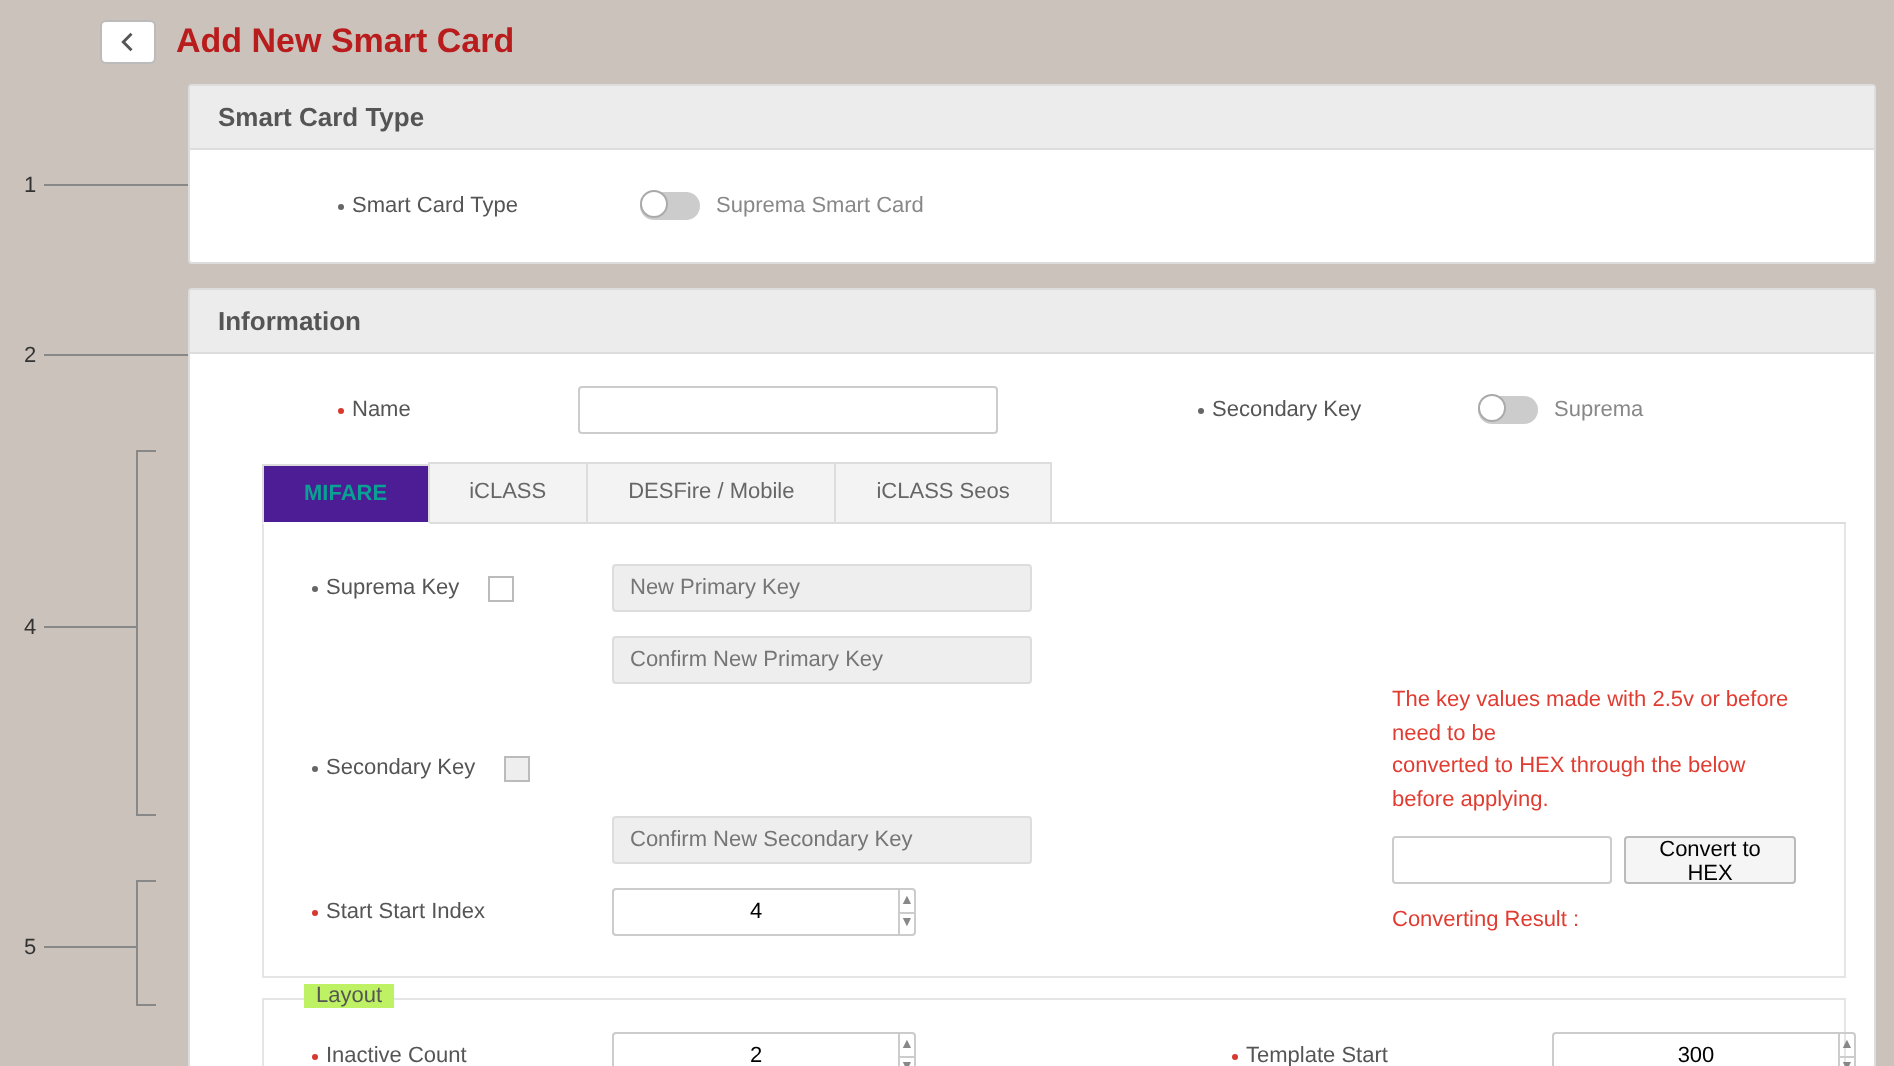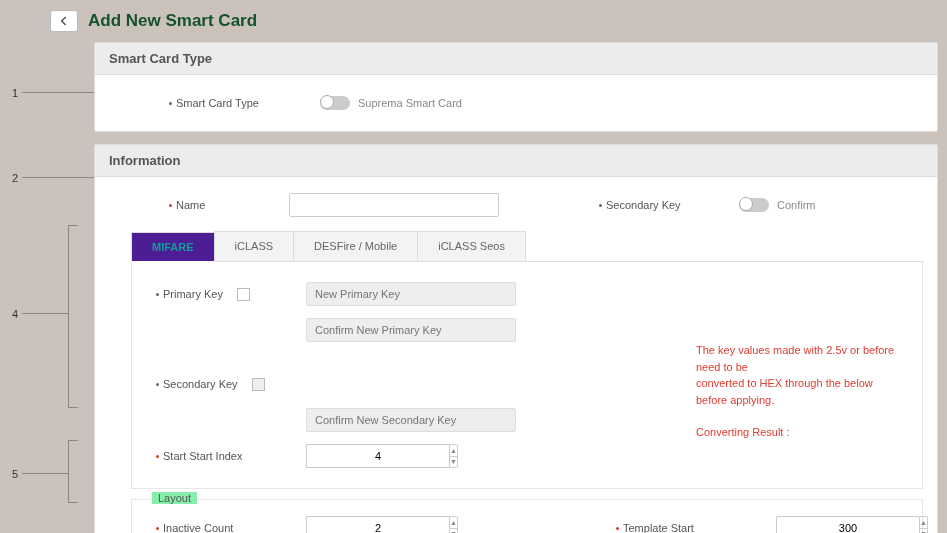--- a/index.html
+++ b/index.html
@@ -2,21 +2,21 @@
 <html><head>
   <meta charset="utf-8">
   <style>
     * { box-sizing: border-box; margin:0; padding:0; font-family: Arial, Helvetica, sans-serif; }
     body { background:#cbc3bb; font-size:12px; color:#444; }
     .canvas { width:947px; height:533px; background:#cbc3bb; position:relative; }
     .content { position:absolute; left:50px; top:6px; width:888px; }
     .title-row { display:flex; align-items:center; gap:10px; padding:4px 0 10px 0; }
     .back-btn { width:28px; height:22px; background:#fff; border:1px solid #bbb; border-radius:3px; display:flex; align-items:center; justify-content:center; cursor:pointer; }
     .back-btn svg { width:14px; height:14px; }
-    .page-title { font-size:17px; font-weight:bold; color:#14532d; }
+    .page-title { font-size:17px; font-weight:bold; color:#b91c1c; }
     .panel { background:#fff; border:1px solid #ddd; border-radius:2px; margin-bottom:12px;margin-left:44px; }
     .panel-header { background:#ececec; border-bottom:1px solid #ddd; padding:8px 14px; font-size:13px; font-weight:bold; color:#555; }
     .panel-body { padding:14px 14px 14px 14px; }
     .row { display:flex; align-items:center; min-height:28px; }
     .label { display:flex; align-items:center; gap:4px; min-width:150px; color:#555; font-size:11px; }
     .bullet { width:3px; height:3px; background:#666; border-radius:50%; display:inline-block; }
     .bullet.red { background:#d63a2f; width:3px; height:3px; }
     .toggle { width:30px; height:14px; background:#ccc; border-radius:8px; position:relative; cursor:pointer; }
     .toggle .knob { width:14px; height:14px; background:#fff; border:1px solid #aaa; border-radius:50%; position:absolute; left:0; top:-1px; }
     .toggle-text { font-size:11px; color:#888; margin-left:8px; }
@@ -31,21 +31,21 @@
     .checkbox.disabled{ background:#eee; }
     .num-wrap { display:flex; width:110px; height:24px; }
     .num-input { flex:1; border:1px solid #ccc; border-right:none; border-radius:2px 0 0 2px; text-align:center; font-size:11px; }
     .spinner { width:18px; border:1px solid #ccc; border-radius:0 2px 2px 0; display:flex; flex-direction:column; }
     .sp-btn { flex:1; display:flex; align-items:center; justify-content:center; border-bottom:1px solid #ccc; cursor:pointer; color:#888; font-size:7px; }
     .sp-btn:last-child{border-bottom:none;}
     .warn { color:#e03c31; font-size:11px; line-height:1.5; }
     .hex-input { width:110px; height:24px; border:1px solid #ccc; border-radius:2px; margin-right:6px; }
     .hex-btn { height:24px; padding:0 10px; border:1px solid #bbb; background:#f5f5f5; border-radius:2px; font-size:11px; cursor:pointer; }
     .layout-box { border:1px solid #e5e5e5; margin-top:10px; padding:14px 24px 18px 24px; position:relative; }
-    .layout-title { position:absolute; top:-8px; left:20px; background:#86efac; padding:0 6px; font-size:11px; color:#555; }
+    .layout-title { position:absolute; top:-8px; left:20px; background:#bef264; padding:0 6px; font-size:11px; color:#555; }
     .two-col { display:flex;justify-content:center; }
     .colA { width:430px; }
     .colB { flex:1; }
     
     .callout-num { position:absolute; font-size:11px; color:#333; left:12px; }
     .callout-line { position:absolute; height:1px; background:#888; }
     .callout-vline { position:absolute; width:1px; background:#888; }
     .callout-hshort { position:absolute; height:1px; background:#888; }
     .callout-rline { position:absolute; height:1px; background:#888; }
   </style>
@@ -120,39 +120,39 @@
           </div>
           <div class="colB">
             <div class="row">
               <div class="label" style="min-width:140px;">
                 <span class="bullet"></span>
                 <span>Secondary Key</span>
               </div>
               <div class="toggle">
                   <div class="knob"></div>
                 </div>
-              <span class="toggle-text">Confirm</span>
+              <span class="toggle-text">Suprema</span>
             </div>
           </div>
         </div>
 
         <div class="tabs" style="margin-left:22px; margin-top:12px;">
           <div class="tab active">MIFARE</div>
           <div class="tab">iCLASS</div>
           <div class="tab">DESFire / Mobile</div>
           <div class="tab">iCLASS Seos</div>
         </div>
         <div class="inner-box" style="margin-left:22px;">
           <div class="two-col">
             <div class="colA" style="width:540px;">
 
               <div class="row">
                 <div class="label" style="min-width:150px;">
                   <span class="bullet"></span>
-                  <span>Primary Key</span>
+                  <span>Suprema Key</span>
                   &nbsp;&nbsp;<span class="checkbox"></span>
                 </div>
                 <input class="field-input" type="text" readonly="" placeholder="New Primary Key" style="">
               </div>
               <div class="spacer"></div>
               <div class="row">
                 <div class="label" style="min-width:150px;"></div>
                 <input class="field-input" type="text" readonly="" placeholder="Confirm New Primary Key" style="">
               </div>
               <div style="height:26px;"></div>
@@ -185,20 +185,24 @@
                 </div>
               </div>
             </div>
             <div class="colB">
               <div style="height:62px;"></div>
               <div class="warn">
                 <div>The key values made with 2.5v or before need to be</div>
                 <div>converted to HEX through the below before applying.</div>
               </div>
               <div class="spacer"></div>
+              <div class="row">
+                <input class="hex-input" type="text" style="">
+                <button class="hex-btn">Convert to HEX</button>
+              </div>
               <div class="spacer"></div>
               <div class="warn" style="font-weight:normal;">Converting Result :</div>
             </div>
           </div>
         </div>
 
         <div class="layout-box" style="margin-left:22px;">
           <div class="layout-title">Layout</div>
           <div class="two-col">
             <div class="colA" style="width:460px;">

